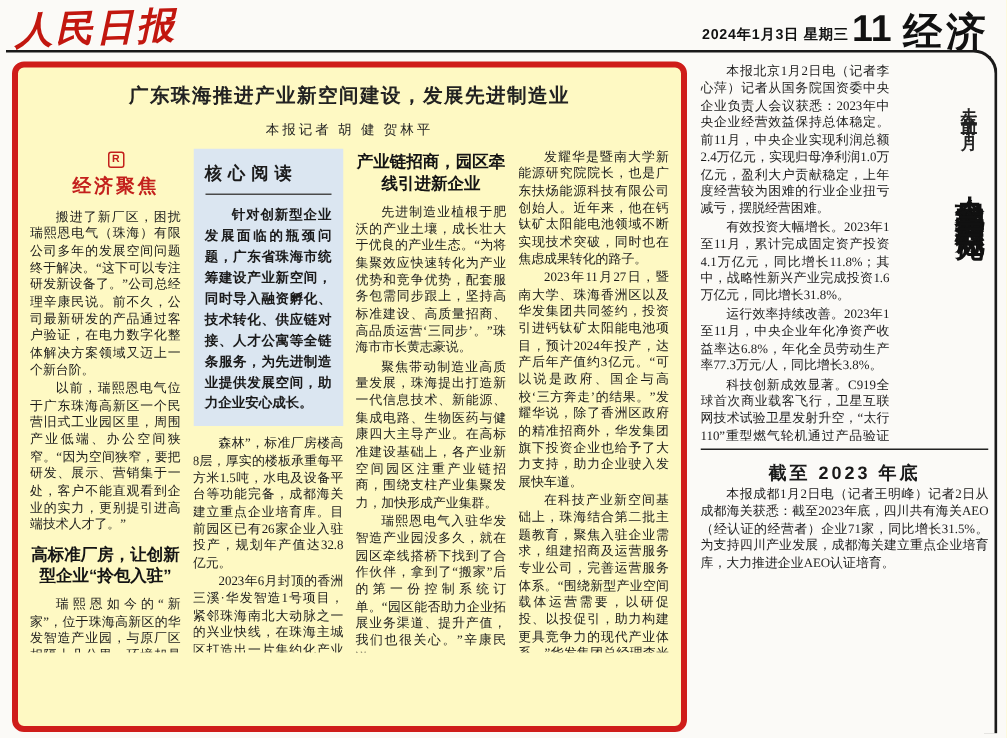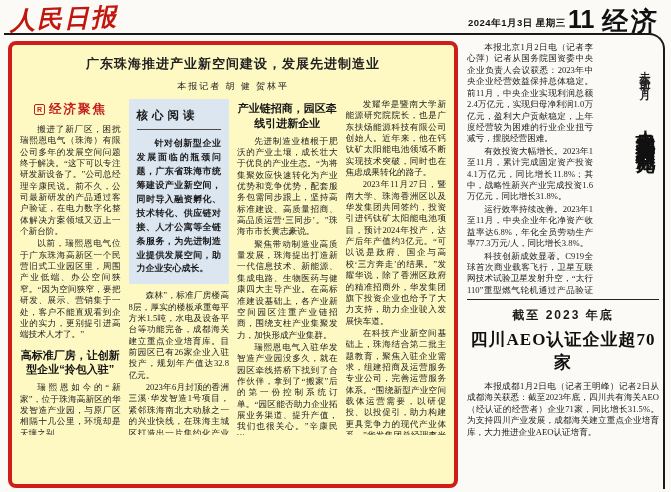--- a/index.html
+++ b/index.html
@@ -60,21 +60,21 @@
   .byline {
     text-align:center; font-size:9px; color:#222; letter-spacing:2px;
     margin-top:7px; margin-bottom:6px;
   }
   .cols { display:flex; gap:8px; height:336px; overflow:hidden; }
   .col { flex:1 1 0; overflow:hidden; }
   .col p {
     font-size:8.6px; line-height:1.32; text-align:justify; text-indent:2em;
     color:#1b1b1b; margin-bottom:1px;
   }
-  .focus-row { display:flex; align-items:center; gap:4px; margin:2px 0 6px 14px; }
+  .focus-row { display:flex; align-items:center; gap:4px; margin:2px 0 6px 14px;flex-direction:column; }
   .focus-icon {
     width:11px; height:11px; border:1.5px solid #c3201c; border-radius:2px;
     display:inline-flex; align-items:center; justify-content:center;
     color:#c3201c; font-size:7px; font-weight:bold;
     font-family:"Liberation Sans","DejaVu Sans",sans-serif;
   }
   .focus-label {
     color:#c3201c; font-weight:bold; font-size:12.5px; letter-spacing:2px;
     font-family:"Liberation Sans","DejaVu Sans",sans-serif;
   }
@@ -199,20 +199,19 @@
         <span class="sb-v-kicker">去年前十一月</span>
         <span class="sb-v-headline">央企实现利润总额二点四万亿元</span>
       </div>
     </div>
   </div>
 
   <hr class="sb-rule">
 
   <div>
     <div class="sb-kicker">截至 2023 年底</div>
-    <div class="sb-headline">四川AEO认证企业超70家</div>
     <div class="sb-bottom-body">
       <p>本报成都1月2日电（记者王明峰）记者2日从成都海关获悉：截至2023年底，四川共有海关AEO（经认证的经营者）企业71家，同比增长31.5%。为支持四川产业发展，成都海关建立重点企业培育库，大力推进企业AEO认证培育。</p>
 
     </div>
 
   </div>
 </div>
 
 </body></html>

